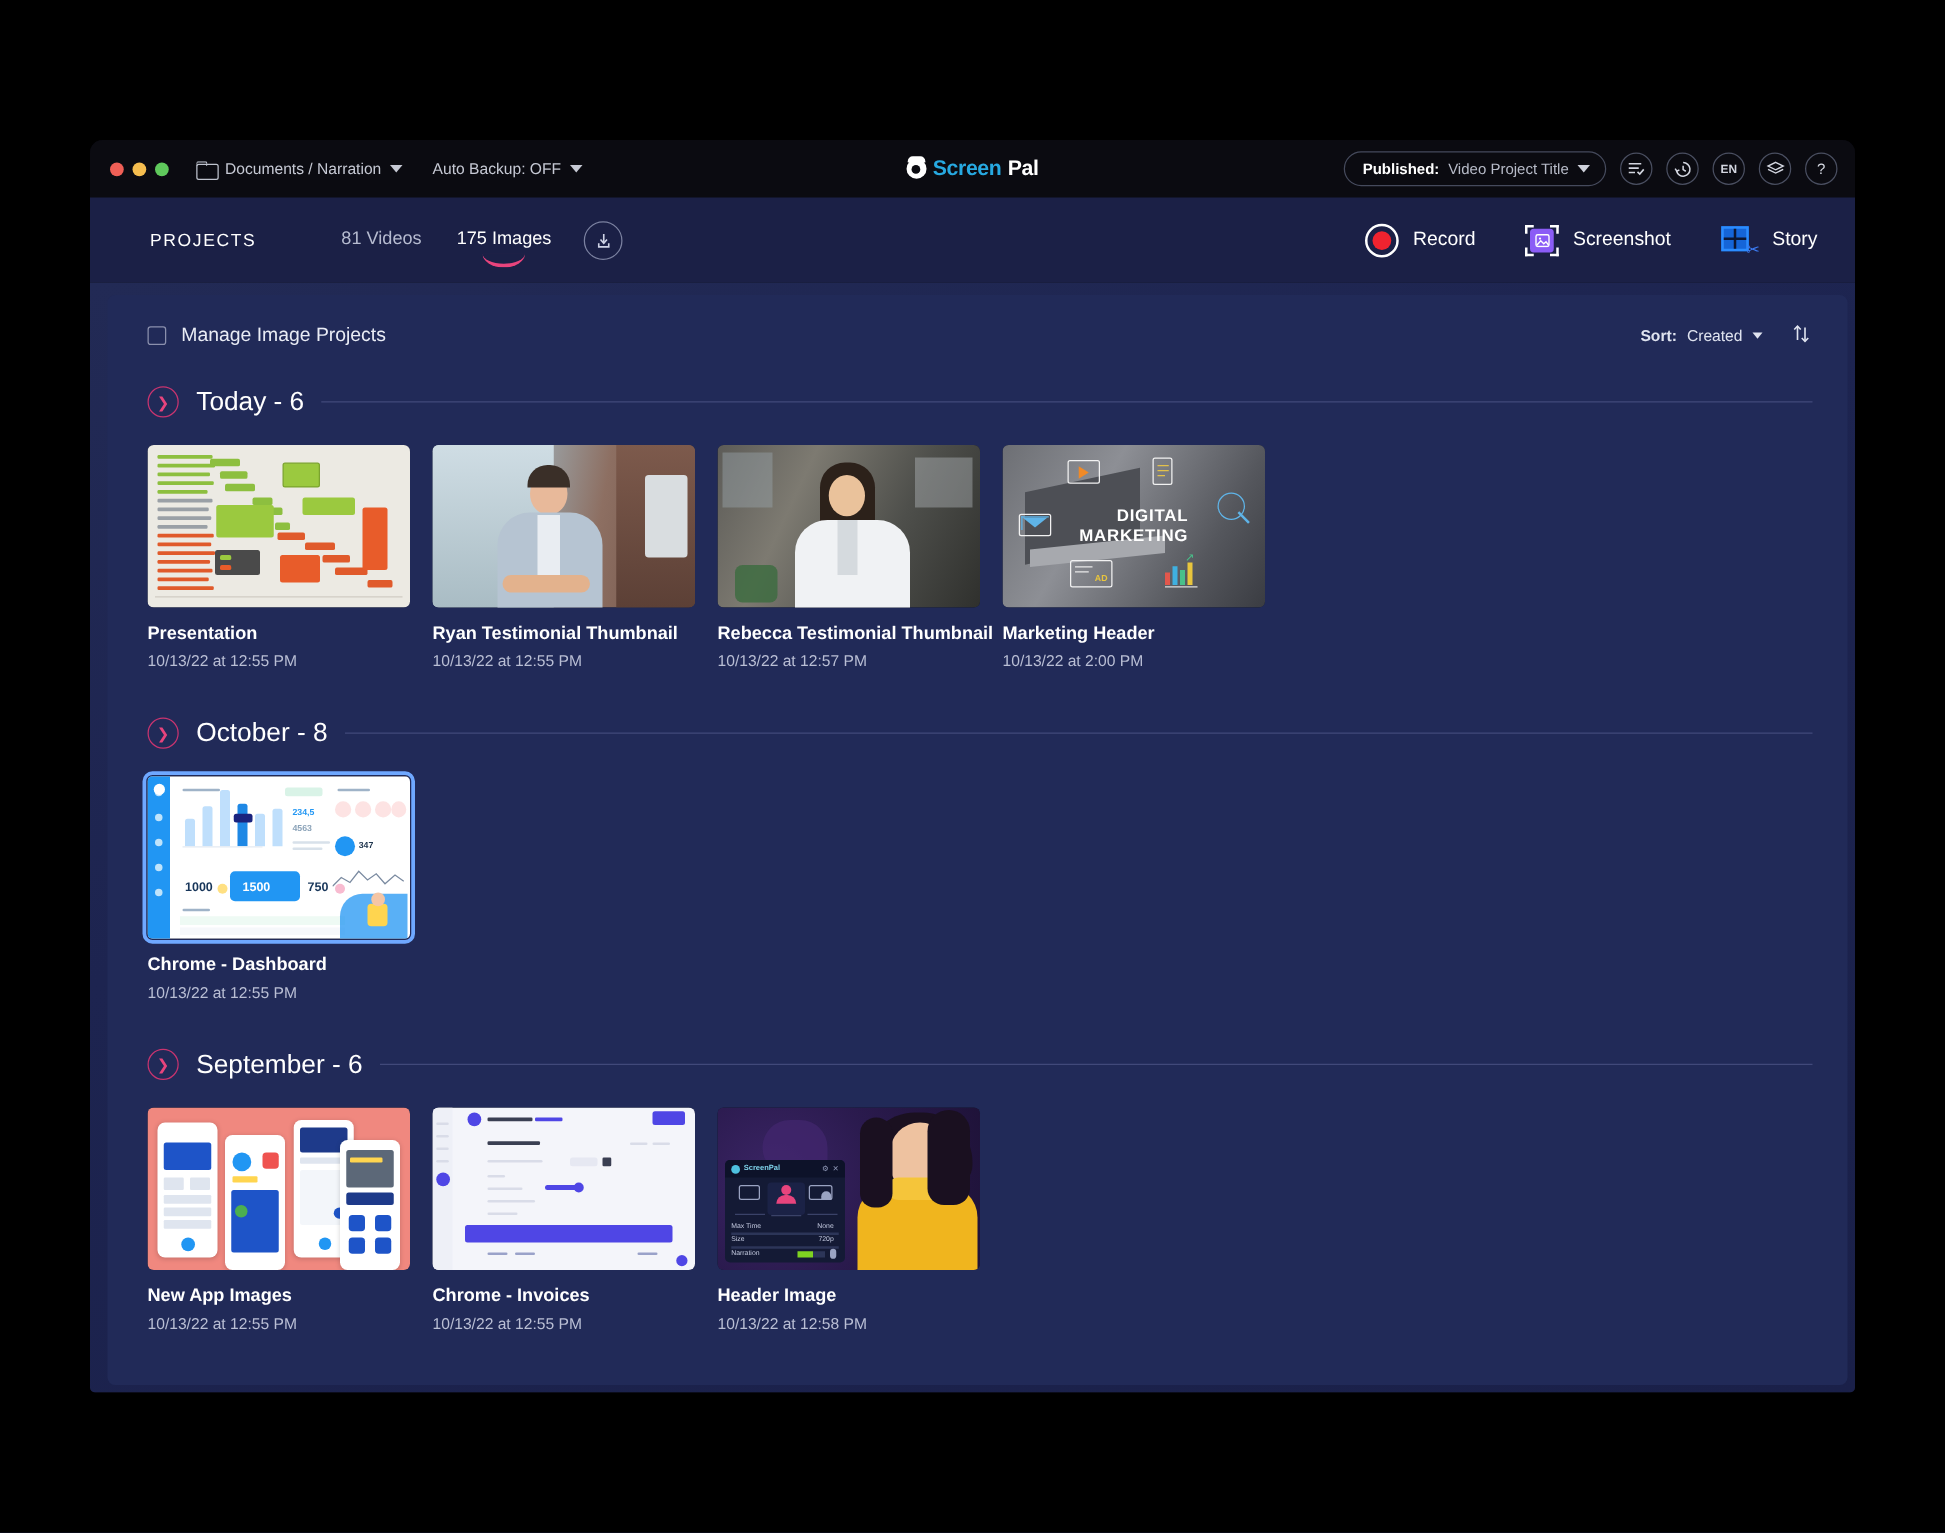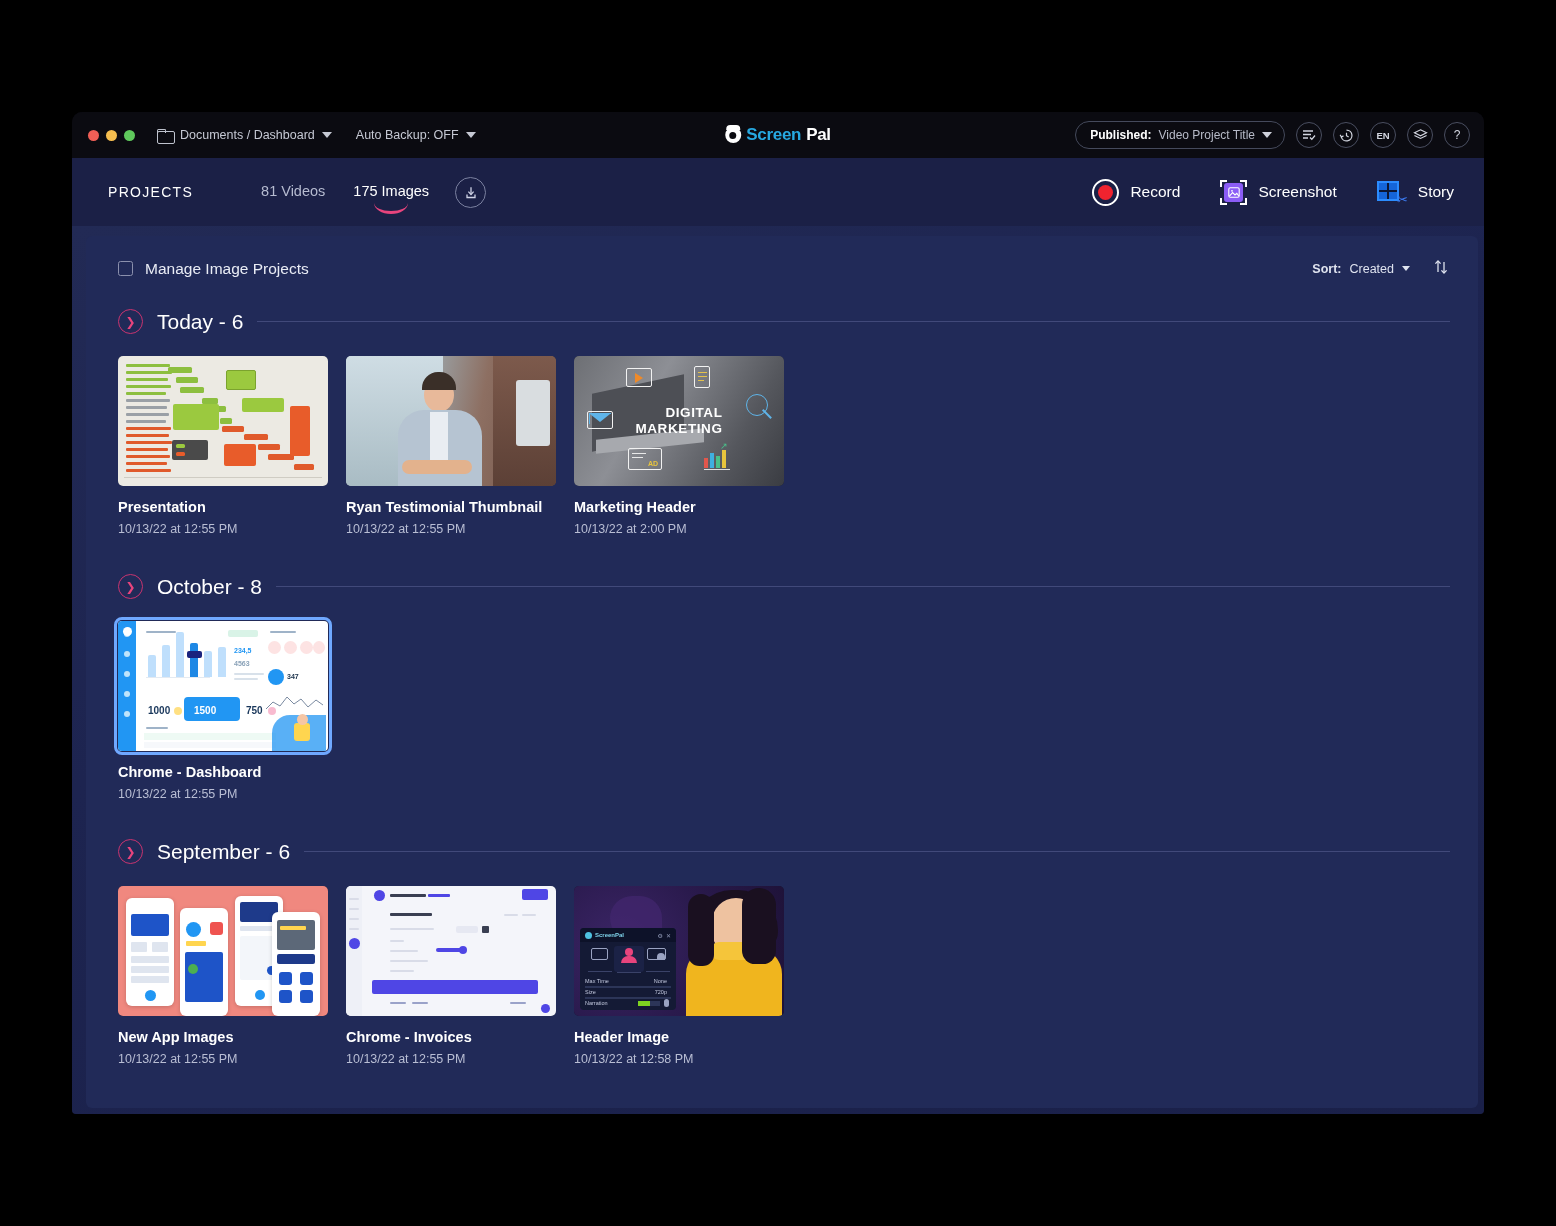--- a/index.html
+++ b/index.html
@@ -100,21 +100,21 @@
     color: #d3d6e0; font-size: 11px;
     background: transparent;
   }
   .circ-btn svg { display: block; }
 
   
   #subnav {
     height: 68px;
     background: #1b2046;
     display: flex; align-items: center;
-    padding: 0 30px 0 36px;
+    padding: 0 30px 0 48px;
     position: relative;
   }
   #subnav-left { display: flex; align-items: center; }
   #projects-label {
     color: #ffffff; font-size: 14px; letter-spacing: 1.3px; font-weight: 500;
   }
   .nav-count {
     color: #b6bbd0; font-size: 14.5px; position: relative;
     padding-bottom: 3px;
     text-align: right;
@@ -292,21 +292,21 @@
 
   <div id="titlebar">
     <div class="traffic">
       <span class="tl-dot tl-red"></span>
       <span class="tl-dot tl-yellow"></span>
       <span class="tl-dot tl-green"></span>
     </div>
 
     <div class="tb-item">
       <span class="folder-ic"></span>
-      <span>Documents / Dashboard</span>
+      <span>Documents / Narration</span>
       <span class="caret-dn"></span>
     </div>
 
     <div class="tb-item">
       <span>Auto Backup: OFF</span>
       <span class="caret-dn"></span>
     </div>
 
     <div id="brand-logo">
       <span class="logo-mark"></span>
@@ -499,20 +499,36 @@
                 <div class="person-body" style="left:52px;top:54px;width:84px;height:80px;background:#b6c4d2;"></div>
                 <div style="position:absolute;left:84px;top:56px;width:18px;height:48px;background:#e9edf2;"></div>
                 <div style="position:absolute;left:56px;top:104px;width:70px;height:14px;background:#e3b28d;border-radius:8px;"></div>
               </div>
             </div>
             <div class="card-title">Ryan Testimonial Thumbnail</div>
             <div class="card-date">10/13/22 at 12:55 PM</div>
           </div>
 
 
+          <div class="card">
+            <div class="thumb">
+              <div class="art photo" style="background:linear-gradient(115deg,#5c5b57 0%,#7d7a71 30%,#4e4f4b 65%,#2f302d 100%);">
+                <div style="position:absolute;left:4px;top:6px;width:40px;height:44px;background:#9aa4ab;opacity:.45;"></div>
+                <div style="position:absolute;left:14px;bottom:4px;width:34px;height:30px;background:#3b6b3f;border-radius:6px;opacity:.8;"></div>
+                <div style="position:absolute;right:6px;top:10px;width:46px;height:40px;background:#cbd2d6;opacity:.35;"></div>
+                <div class="person-head" style="left:88px;top:22px;width:31px;height:35px;background:#eac29b;"></div>
+                <div style="position:absolute;left:82px;top:14px;width:44px;height:58px;background:#2c211a;border-radius:20px 20px 10px 10px;z-index:0;"></div>
+                <div class="person-head" style="left:89px;top:24px;width:29px;height:33px;background:#eac29b;z-index:1;"></div>
+                <div class="person-body" style="left:62px;top:60px;width:92px;height:72px;background:#f0f2f4;z-index:1;"></div>
+                <div style="position:absolute;left:96px;top:60px;width:16px;height:44px;background:#d5dade;z-index:2;"></div>
+              </div>
+            </div>
+            <div class="card-title">Rebecca Testimonial Thumbnail</div>
+            <div class="card-date">10/13/22 at 12:57 PM</div>
+          </div>
 
           <div class="card">
             <div class="thumb">
               <div class="art mk">
                 <div style="position:absolute;left:18px;top:28px;width:92px;height:58px;background:#4d4f55;transform:skewY(-12deg);"></div>
                 <div style="position:absolute;left:22px;top:78px;width:108px;height:14px;background:#a7a9ae;transform:skewY(-6deg);"></div>
                 <div class="mk-ic" style="left:52px;top:12px;width:26px;height:19px;">
                   <span style="position:absolute;left:8px;top:4px;border-left:8px solid #f08a28;border-top:5px solid transparent;border-bottom:5px solid transparent;"></span>
                 </div>
                 <div class="mk-ic" style="left:120px;top:10px;width:16px;height:22px;">

